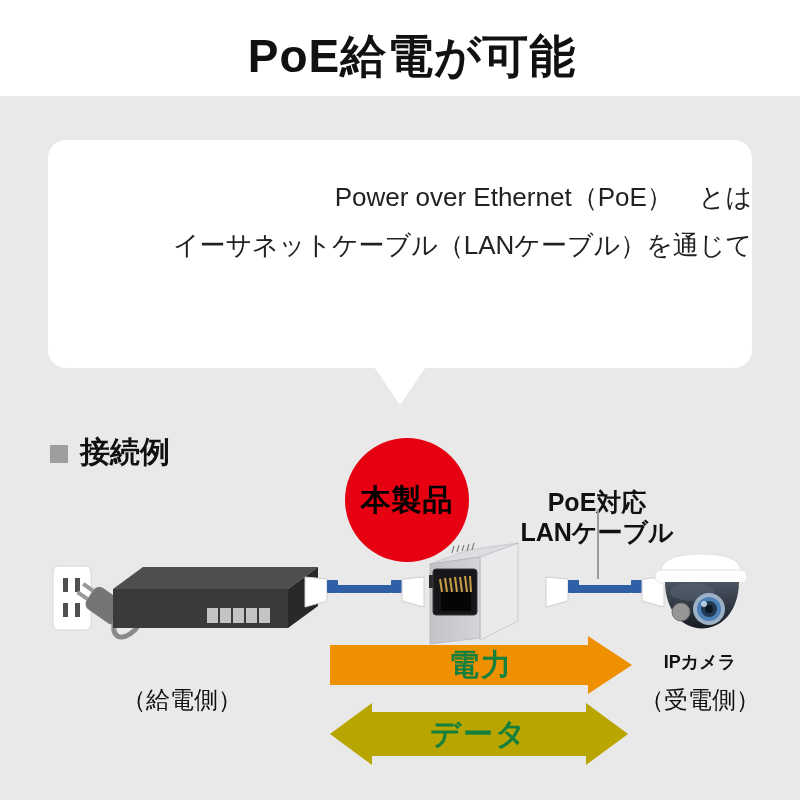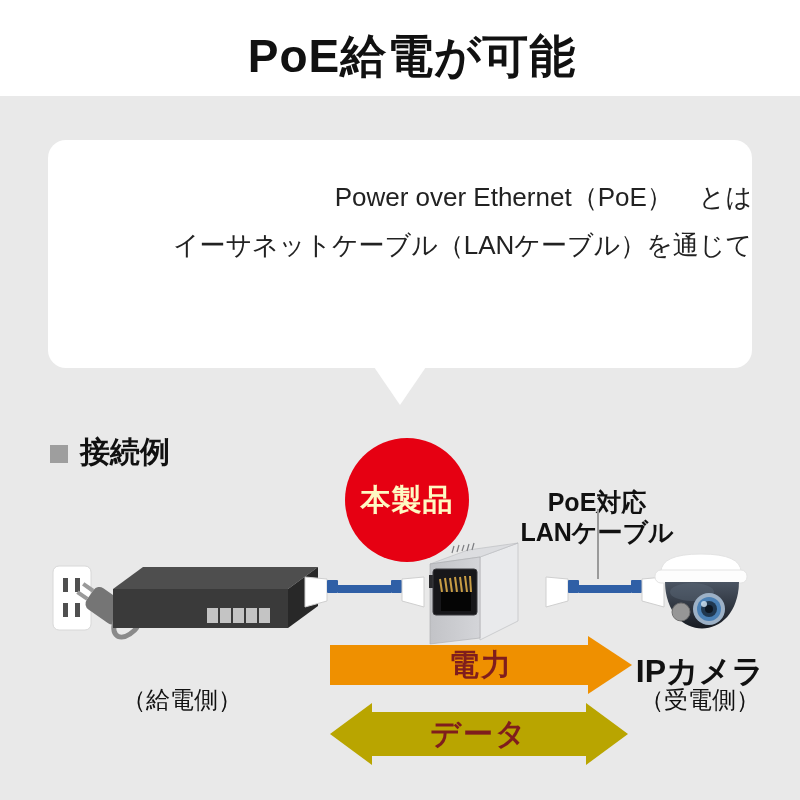--- a/index.html
+++ b/index.html
@@ -16,47 +16,47 @@
                border-top:38px solid #ffffff;}
   .bubble-text{position:absolute;left:0;top:33px;width:704px;text-align:right;}
   .bubble-text p{margin:0;font-size:26px;line-height:48px;color:#222;font-weight:500;}
   
   .section-head{position:absolute;left:50px;top:432px;display:flex;align-items:center;}
   .bullet{width:18px;height:18px;background:#9e9e9e;margin-right:12px;margin-top:2px;}
   .section-label{font-size:30px;font-weight:700;color:#111;}
   
   .badge{position:absolute;left:345px;top:438px;width:124px;height:124px;border-radius:50%;
          background:#e60012;display:flex;align-items:center;justify-content:center;}
-  .badge span{color:#fef9c3;font-size:30px;font-weight:700;letter-spacing:1px;}
+  .badge span{color:#000000;font-size:30px;font-weight:700;letter-spacing:1px;}
   
   .cable-note{position:absolute;left:497px;top:447px;width:200px;text-align:center;
               font-size:25px;font-weight:600;line-height:30px;color:#111;margin-top:40px;}
   .pointer-line{position:absolute;left:597px;top:509px;width:2px;height:70px;background:#9a9a9a;}
   
   .arrow-power{position:absolute;left:330px;top:636px;width:302px;height:58px;}
   .ap-body{position:absolute;left:0;top:9px;width:258px;height:40px;background:#ef9000;}
   .ap-head{position:absolute;left:258px;top:0;width:0;height:0;
            border-top:29px solid transparent;border-bottom:29px solid transparent;
            border-left:44px solid #ef9000;}
   .arrow-data{position:absolute;left:330px;top:703px;width:298px;height:62px;}
   .ad-body{position:absolute;left:42px;top:9px;width:214px;height:44px;background:#b9a500;}
   .ad-head-l{position:absolute;left:0;top:0;width:0;height:0;
              border-top:31px solid transparent;border-bottom:31px solid transparent;
              border-right:42px solid #b9a500;}
   .ad-head-r{position:absolute;left:256px;top:0;width:0;height:0;
              border-top:31px solid transparent;border-bottom:31px solid transparent;
              border-left:42px solid #b9a500;}
   .arrow-text{position:absolute;left:0;top:0;width:100%;height:100%;
               display:flex;align-items:center;justify-content:center;
-              color:#7f1d1d;font-size:30px;font-weight:700;letter-spacing:2px;}
+              color:#15803d;font-size:30px;font-weight:700;letter-spacing:2px;}
   
   .dev-label{position:absolute;text-align:center;color:#111;}
   .hub-label{left:40px;top:648px;width:284px;font-size:26px;font-weight:700;}
   .hub-sub{left:40px;top:684px;width:284px;font-size:24px;font-weight:400;}
-  .cam-label{left:610px;top:650px;width:180px;font-size:32px;font-weight:700;}
+  .cam-label{left:610px;top:650px;width:180px;font-size:18px;font-weight:700;}
   .cam-sub{left:610px;top:684px;width:180px;font-size:24px;font-weight:400;}
   .diagram-svg{position:absolute;left:0;top:0;width:800px;height:800px;pointer-events:none;}
 </style>
 </head>
 <body>
 
 <div class="canvas">
 
   <div class="band"></div>
 

